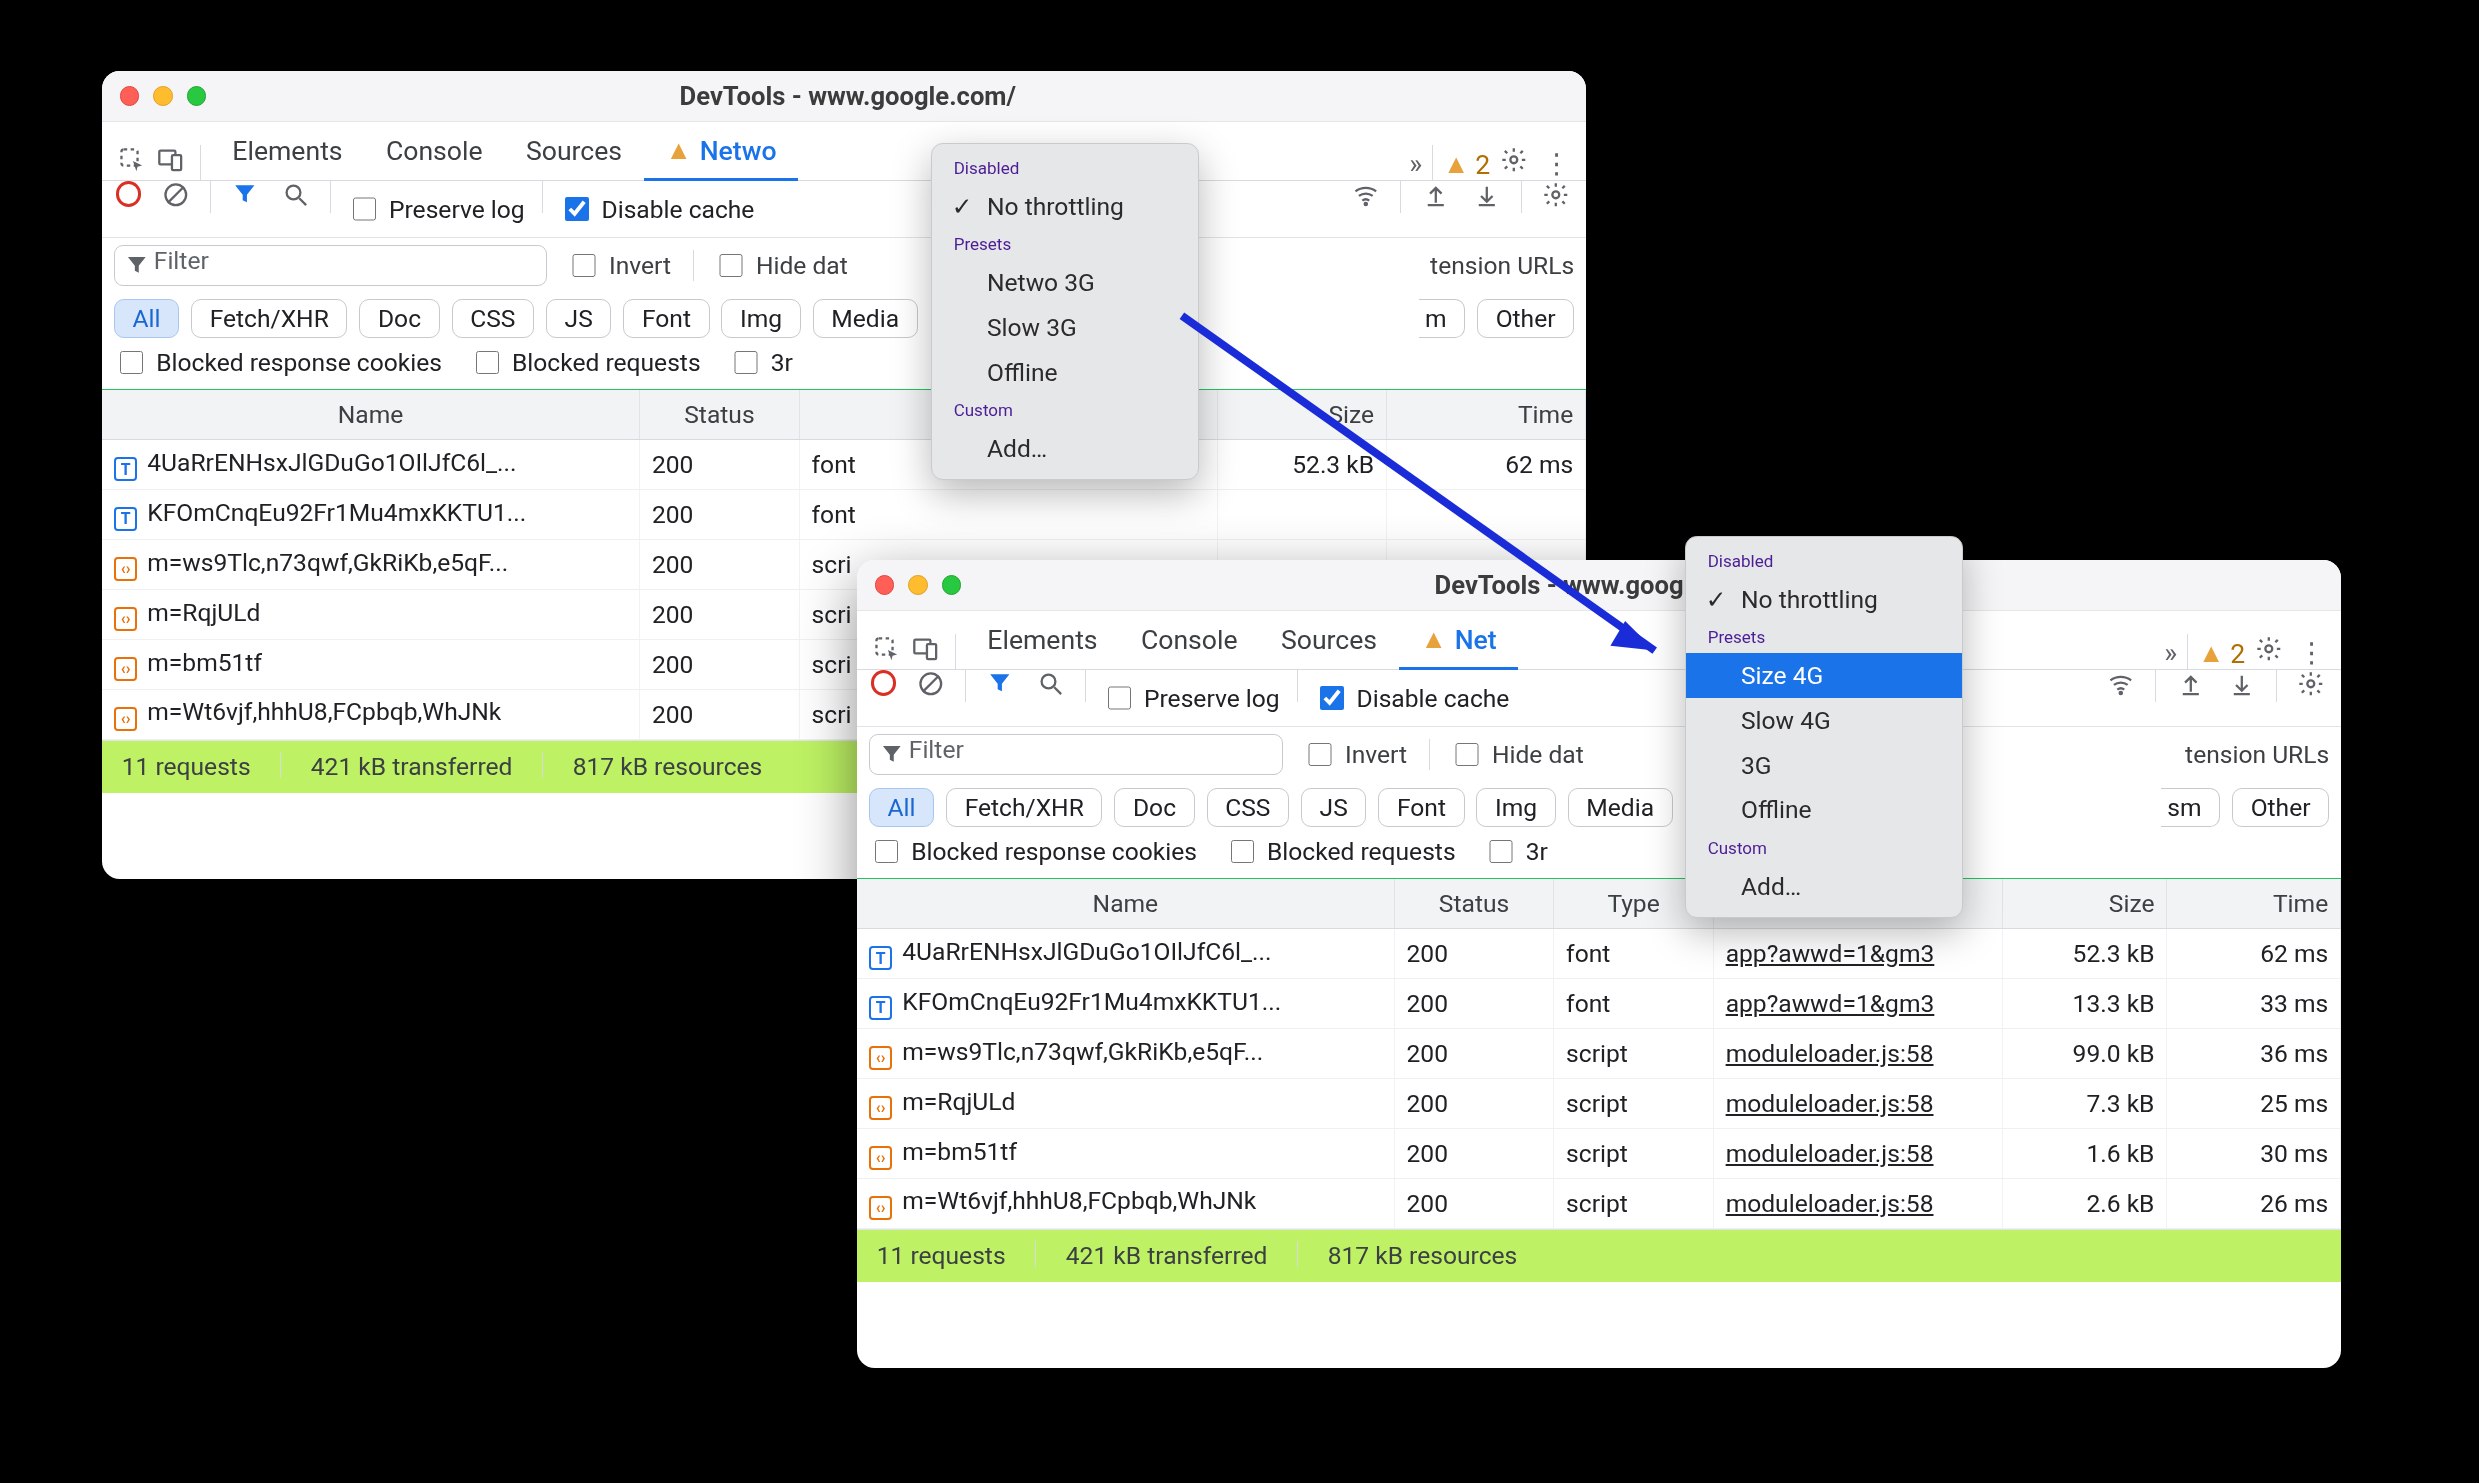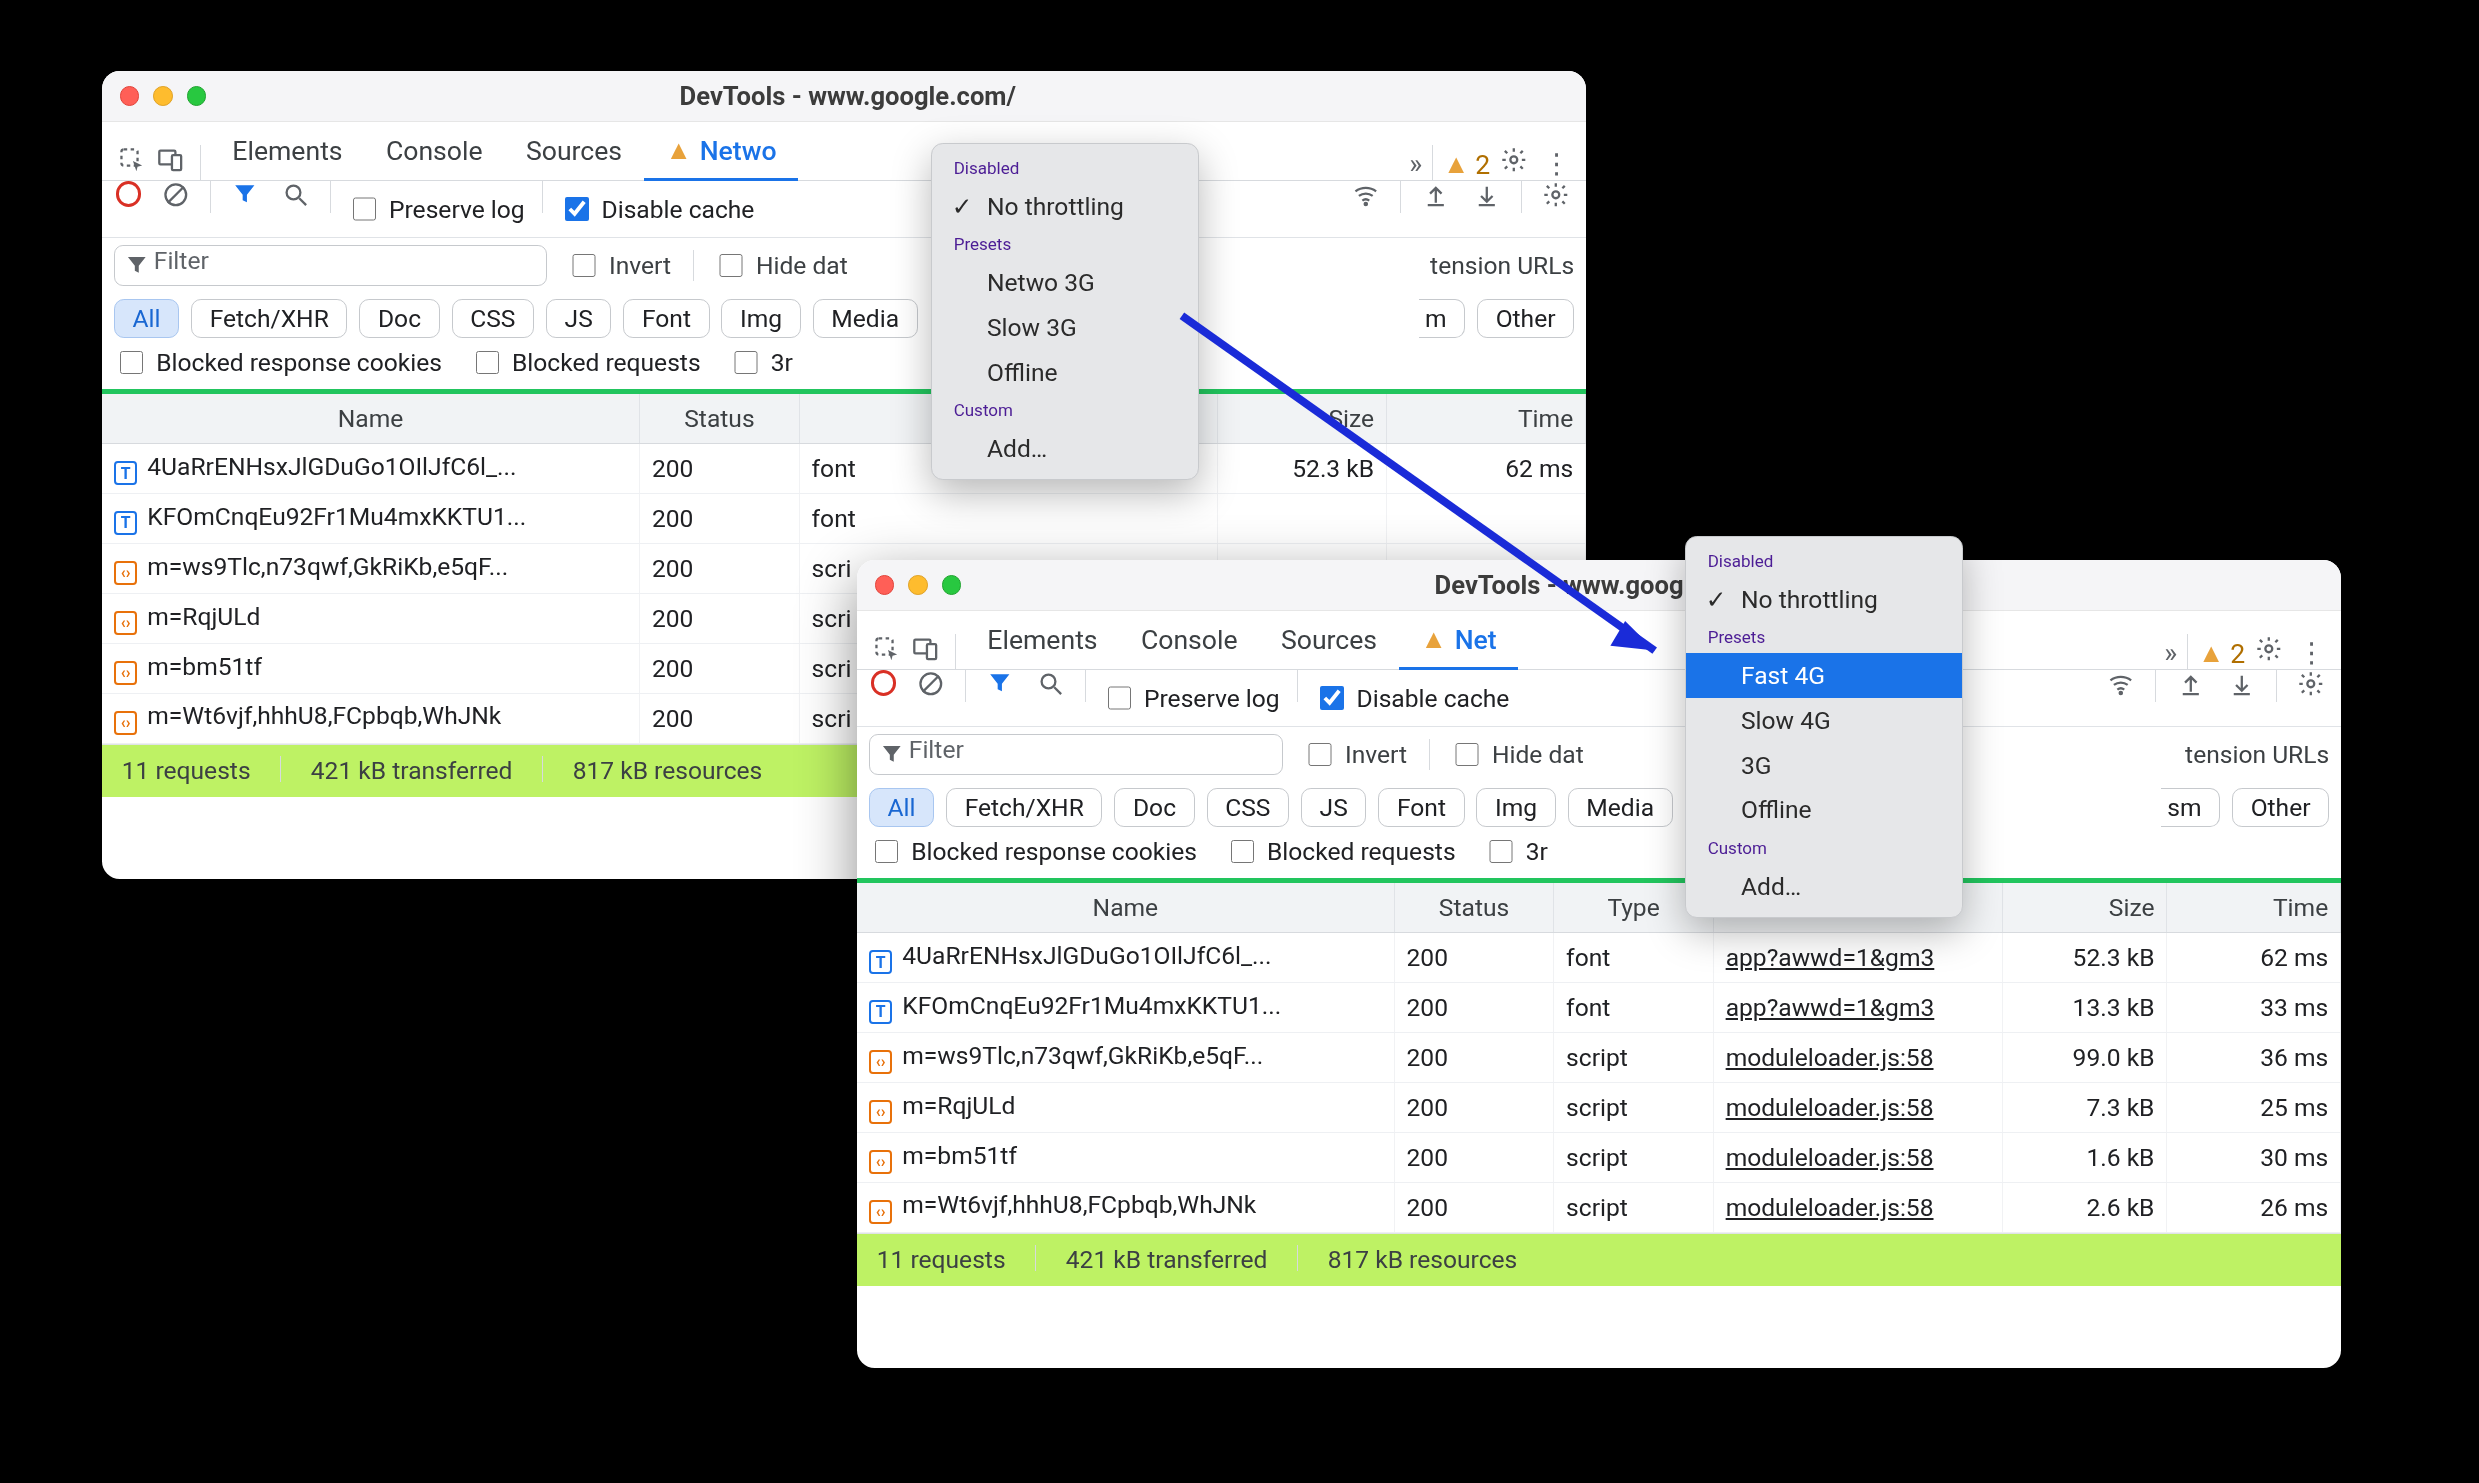--- a/index.html
+++ b/index.html
@@ -57,21 +57,21 @@
 
   
   .filterrow { display:flex; align-items:center; height:55px; padding:0 11.8px; gap:21.7px; font-size:24.6px; color:#3c4043; border-bottom:none;}
   .filt-input { border:1px solid #c6c9cd; border-radius:8.9px; height:41px; padding:0 13.8px 0 39px; font-size:24.6px; color:#5f6368; width:433px; position:relative;}
   .filt-input.sm{ width:414px;}
   .filt-input .funnel{ position:absolute; left:9.9px; top:6.9px; color:#5f6368;}
 
   .chiprow { display:flex; align-items:center; padding:5.9px 11.8px 9.9px; gap:11.8px; flex-wrap:wrap; font-size:24.6px;}
   .chip { border:1px solid #c6c9cd; border-radius:9.9px; padding:3.9px 17.7px; background:#fff; cursor:pointer;}
   .chip.sel { background:#d7e6fb; border-color:#a8c6f0; color:#1967d2;}
-  .checksrow { display:flex; align-items:center; padding:0 13.8px 11.8px; gap:29.6px; font-size:24.6px; border-bottom:5px solid #22c55e;}
+  .checksrow { display:flex; align-items:center; padding:0 13.8px 11.8px; gap:29.6px; font-size:24.6px; border-bottom:1px solid #22c55e;}
 
   
   table.net { width:100%; border-collapse:collapse; font-size:24.6px; table-layout:fixed;}
   table.net th { text-align:center; font-weight:400; color:#3c4043; padding:9.9px 11.8px; background:#f1f3f5; border-bottom:1px solid #d7dade; border-right:1px solid #e0e3e7;}
   table.net td { padding:7.9px 11.8px; border-bottom:1px solid #eef0f3; border-right:1px solid #f1f2f4; white-space:nowrap; overflow:hidden; text-overflow:ellipsis;}
   table.net td.r, table.net th.r { text-align:right;}
   .name-ic { width:23.6px; height:23.6px; border:2.5px solid; border-radius:3.9px; display:inline-flex; align-items:center; justify-content:center; font-size:15.8px; font-weight:700; margin-right:9.9px; vertical-align:-3.9px;}
   .ic-font{ border-color:#1a73e8; color:#1a73e8;}
   .ic-script{ border-color:#e8710a; color:#e8710a;}
   .initiator { text-decoration:underline; color:#202124;}
@@ -556,21 +556,21 @@
         <div class="vsep"></div>
       <span>817 kB resources</span>
     </div>
 
   </div>
 
   <div class="menu" style="left:1685px; top:536px; width:278px;">
     <div class="hdr">Disabled</div>
     <div class="item"><span class="chkmk">✓</span><span>No throttling</span></div>
     <div class="hdr">Presets</div>
-    <div class="item sel"><span>Fast 4G</span></div>
+    <div class="item sel"><span>Size 4G</span></div>
     <div class="item"><span>Slow 4G</span></div>
     <div class="item"><span>3G</span></div>
     <div class="item"><span>Offline</span></div>
     <div class="hdr">Custom</div>
     <div class="item"><span>Add…</span></div>
   </div>
 
   <svg class="arrow" style="left:1162px; top:296px;" width="552" height="394" viewBox="0 0 560 400">
     <line x1="20" y1="20" x2="500" y2="360"></line>
     <polygon points="500,360 470,330 455,355"></polygon>

